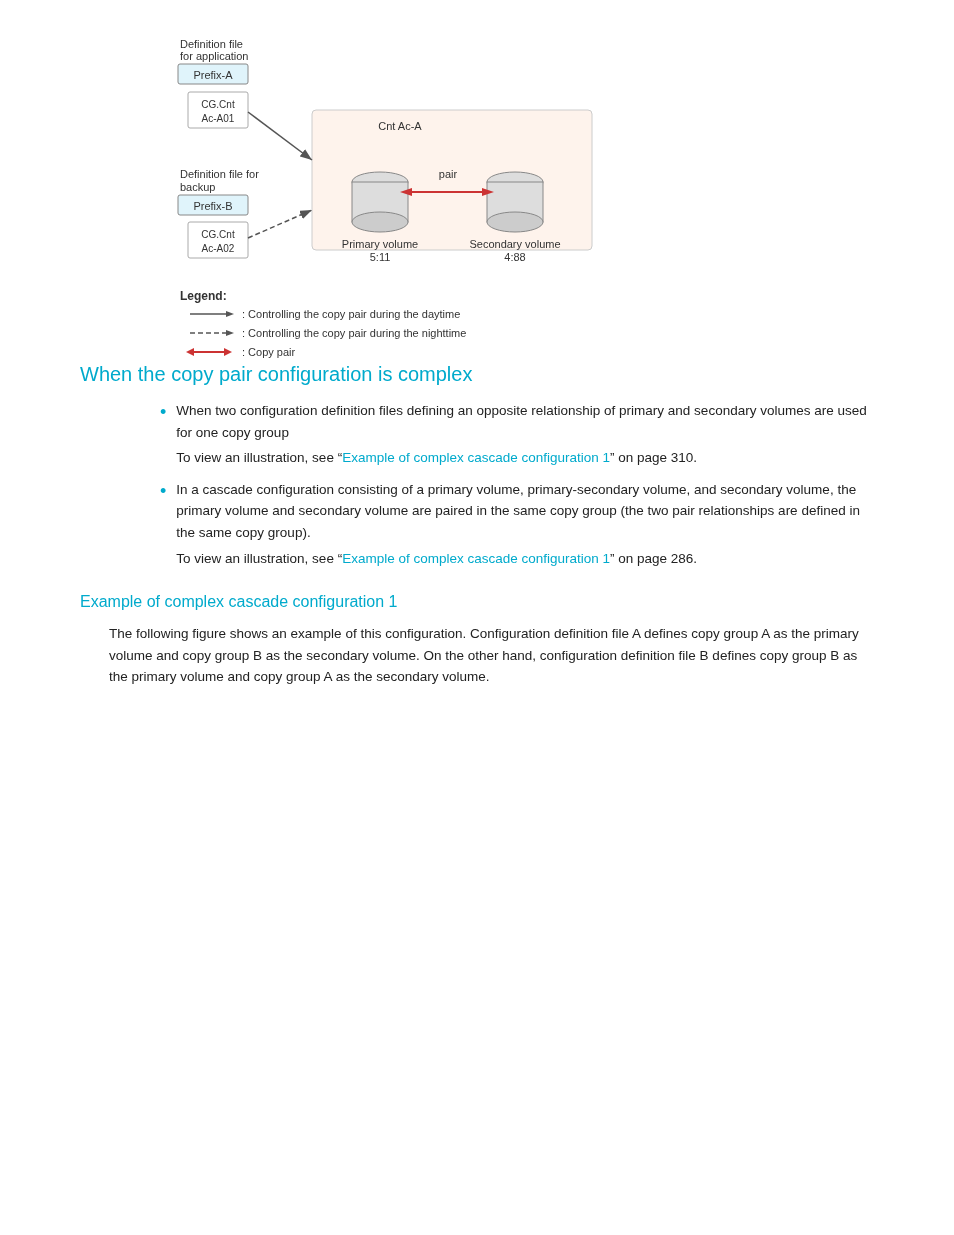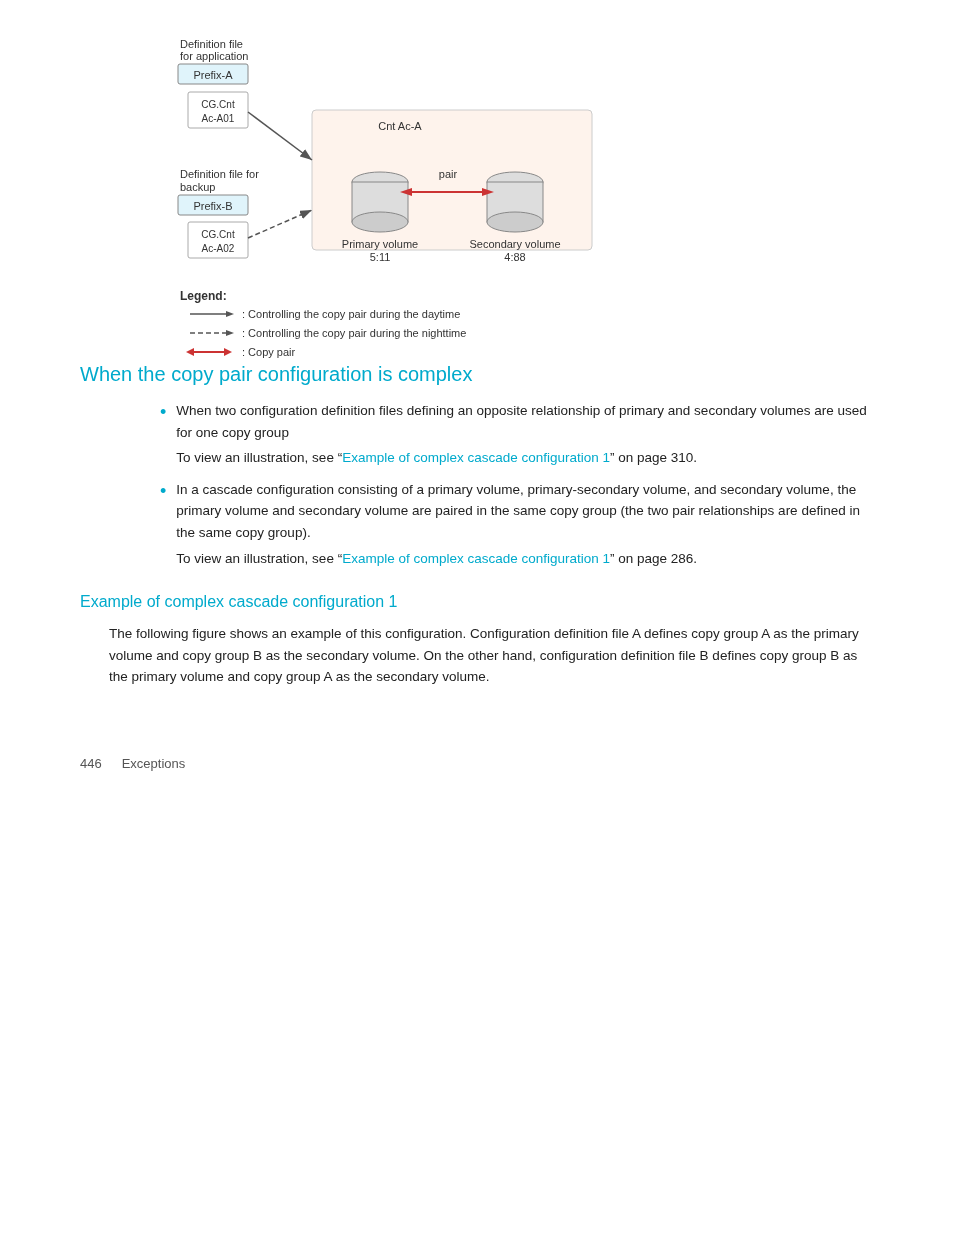--- a/index.html
+++ b/index.html
@@ -202,20 +202,14 @@
         </span>
       </div>
     </div>
 
   </div>
 
   <h3 class="subsection-heading">Example of complex cascade configuration 1</h3>
 
   <p class="body-text-full">The following figure shows an example of this configuration. Configuration definition file A defines copy group A as the primary volume and copy group B as the secondary volume. On the other hand, configuration definition file B defines copy group B as the primary volume and copy group A as the secondary volume.</p>
 
-  <div class="footer">
-    <div class="footer-text">
-      <span>446</span>
-      <span>Exceptions</span>
-    </div>
-  </div>
 
 </div>
 
 </body></html>

